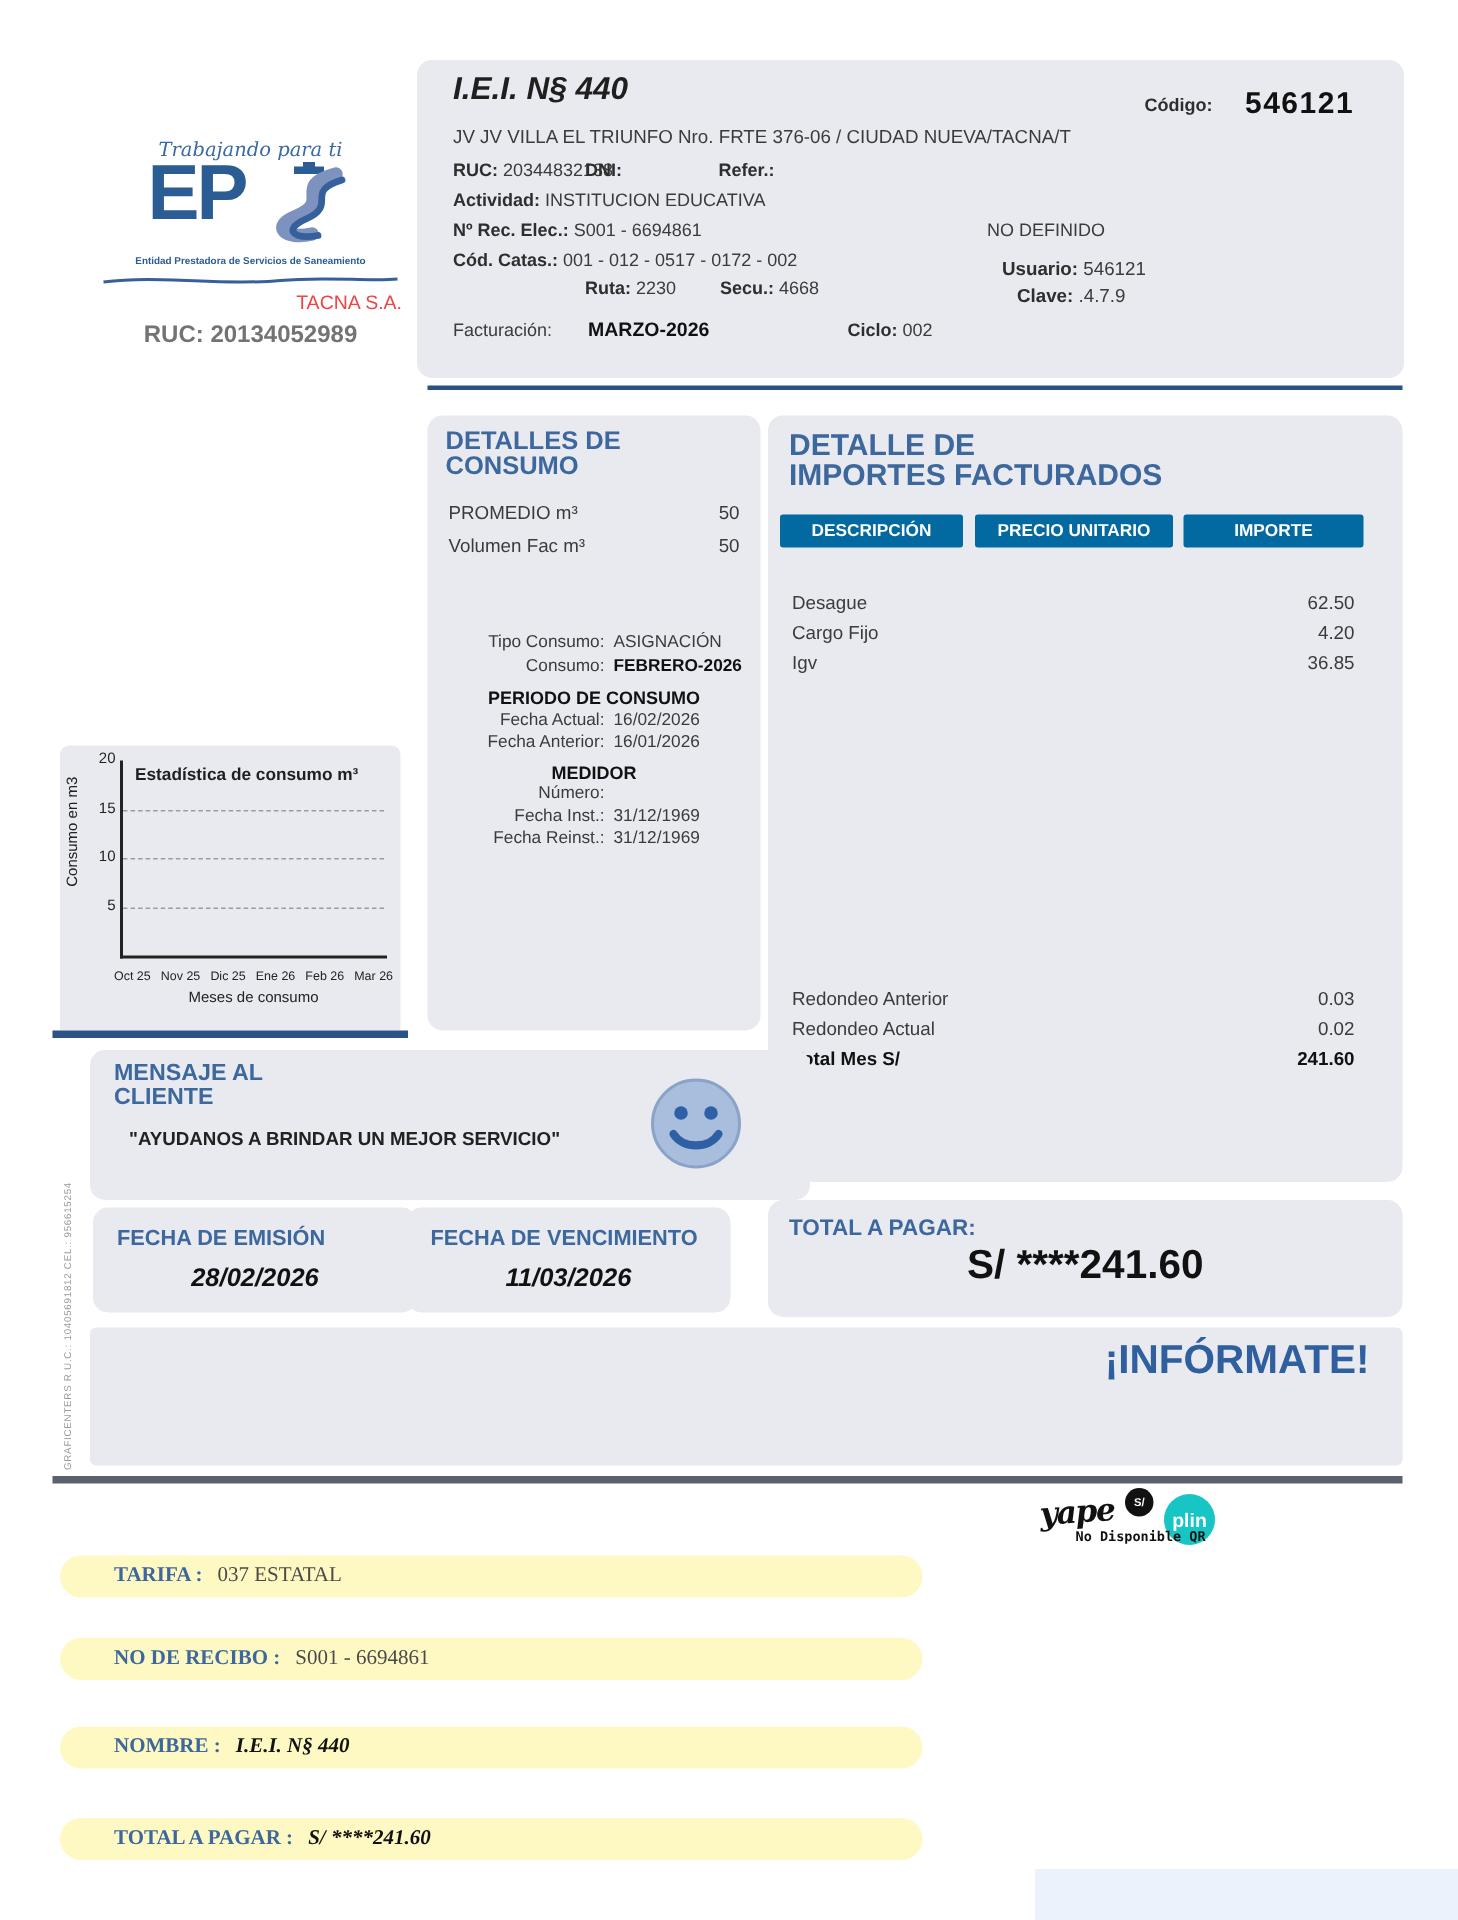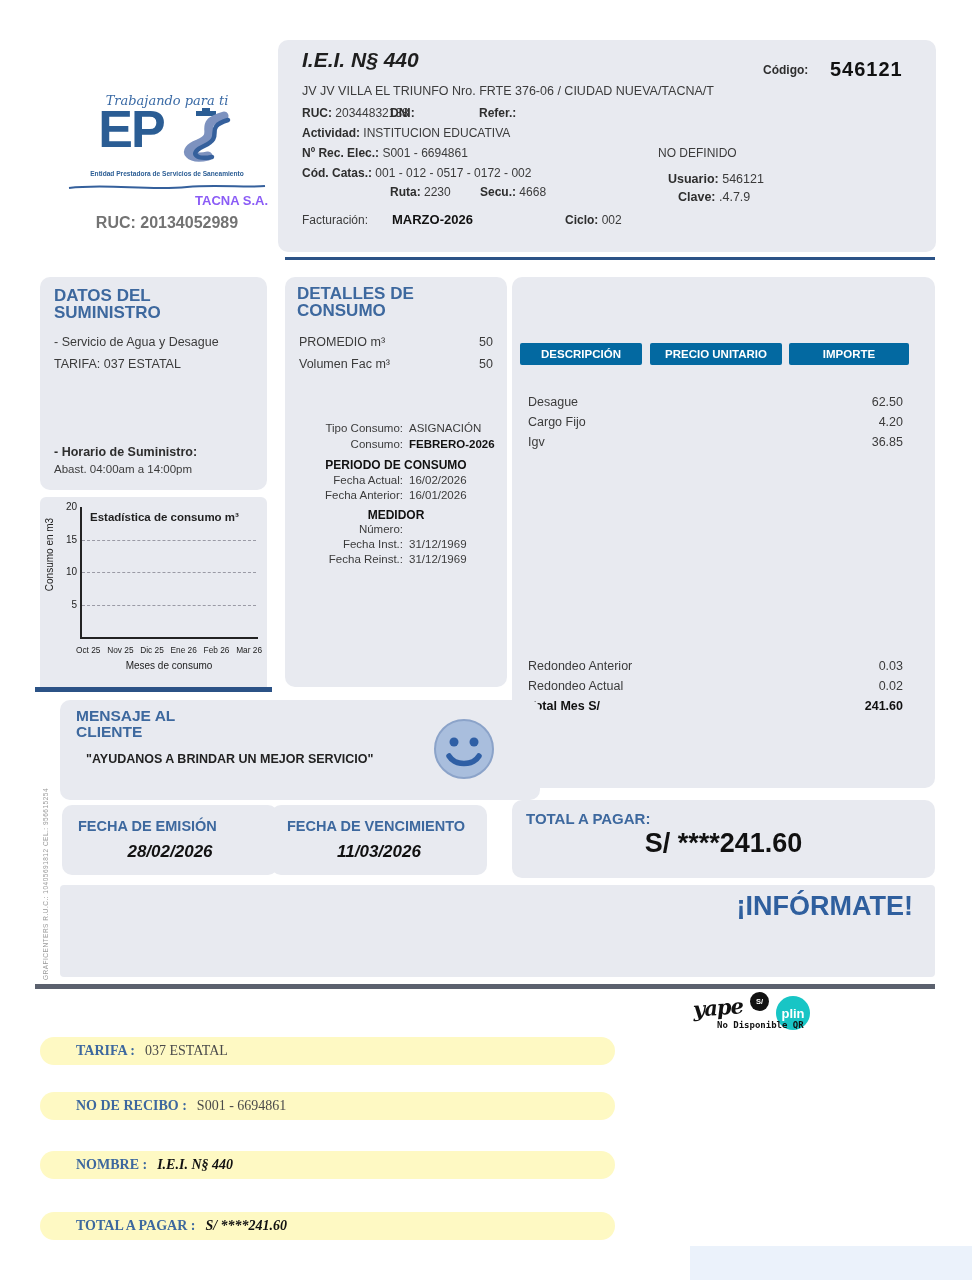--- a/index.html
+++ b/index.html
@@ -18,21 +18,21 @@
   #hdr-codigo-l { left:763px; top:63px; font-size:12px; font-weight:bold; color:#2e2e2e; }
   #hdr-codigo-v { left:830px; top:58px; font-size:20px; font-weight:bold; color:#111; letter-spacing:1px; }
   .hrow { font-size:12px; position:absolute; }
 
   
   #logo { position:absolute; left:58px; top:93px; width:218px; text-align:center; }
   #logo .tagline { font-family:"DejaVu Serif", serif; font-style:italic; font-size:13px; color:#3a6aa5; }
   #logo .eprow { display:flex; align-items:flex-start; justify-content:center; margin-top:-2px; }
   #logo .ep { font-size:52px; font-weight:bold; color:#2b5d94; letter-spacing:-2px; line-height:0.9; }
   #logo .subline { font-size:6.6px; font-weight:bold; color:#2b5d94; margin-top:2px; }
-  #logo .tacna { font-size:13px; font-weight:bold; color:#8b5cf6; text-align:right; padding-right:8px; margin-top:-2px; }
+  #logo .tacna { font-size:13px; font-weight:normal; color:#ef4444; text-align:right; padding-right:8px; margin-top:-2px; }
   #logo .ruc { font-size:16px; font-weight:bold; color:#737373; margin-top:6px; }
 
   
   .cons-row { position:absolute; left:14px; width:194px; font-size:12.5px; display:flex; justify-content:space-between; }
   .kv-l { position:absolute; font-size:11.5px; text-align:right; }
   .kv-v { position:absolute; font-size:11.5px; }
 
   
   .chip { position:absolute; height:22px; background:#0369a1; color:#ffffff; font-weight:bold; font-size:11.5px;
           display:flex; align-items:center; justify-content:center; border-radius:2px; }
@@ -120,30 +120,20 @@
 
   <div class="hrow" style="left:668px; top:172px; font-size:12.5px;"><span class="lbl">Usuario:</span> <span class="val">546121</span></div>
   <div class="hrow" style="left:678px; top:190px; font-size:12.5px;"><span class="lbl">Clave:</span> <span class="val">.4.7.9</span></div>
 
   <div class="hrow" style="left:302px; top:213px;"><span class="val">Facturación:</span></div>
   <div class="hrow" style="left:392px; top:212px; font-size:13px; font-weight:bold; color:#111;">MARZO-2026</div>
   <div class="hrow" style="left:565px; top:213px;"><span class="lbl">Ciclo:</span> <span class="val">002</span></div>
 
   <div class="abs" style="left:285px; top:257px; width:650px; height:3px; background:#2b5286;"></div>
 
-  <div class="panel" style="left:40px; top:277px; width:227px; height:213px;">
-    <div class="blue-h" style="position:absolute; left:14px; top:10px; font-size:17px;">
-      <div>DATOS DEL</div>
-      <div>SUMINISTRO</div>
-    </div>
-    <div class="abs val" style="left:14px; top:58px; font-size:12.5px;">- Servicio de Agua y Desague</div>
-    <div class="abs val" style="left:14px; top:80px; font-size:12.5px;">TARIFA: 037 ESTATAL</div>
-    <div class="abs lbl" style="left:14px; top:168px; font-size:12.5px;">- Horario de Suministro:</div>
-    <div class="abs val" style="left:14px; top:186px; font-size:11.5px;">Abast. 04:00am a 14:00pm</div>
-  </div>
 
   <div id="chart">
     <div id="chart-plot">
       <div id="chart-title">Estadística de consumo m³</div>
       <div>
           <div class="ytick" style="top: 0%;">20</div>
           <div class="ytick" style="top: 25%;">15</div>
           <div class="ytick" style="top: 50%;">10</div>
           <div class="ytick" style="top: 75%;">5</div>
         </div>
@@ -191,20 +181,24 @@
 
     <div class="abs" style="left:0; top:231px; width:100%; text-align:center; font-size:12px; font-weight:bold; color:#111;">MEDIDOR</div>
     <div class="kv-l" style="left:0; top:246px; width:118px;">Número:</div>
     <div class="kv-l" style="left:0; top:261px; width:118px;">Fecha Inst.:</div>
     <div class="kv-v" style="left:124px; top:261px;">31/12/1969</div>
     <div class="kv-l" style="left:0; top:276px; width:118px;">Fecha Reinst.:</div>
     <div class="kv-v" style="left:124px; top:276px;">31/12/1969</div>
   </div>
 
   <div class="panel" style="left:512px; top:277px; width:423px; height:511px;">
+    <div class="blue-h" style="position:absolute; left:14px; top:10px; font-size:20px;">
+      <div>DETALLE DE</div>
+      <div>IMPORTES FACTURADOS</div>
+    </div>
     <div class="chip" style="left:8px; top:66px; width:122px;">DESCRIPCIÓN</div>
     <div class="chip" style="left:138px; top:66px; width:132px;">PRECIO UNITARIO</div>
     <div class="chip" style="left:277px; top:66px; width:120px;">IMPORTE</div>
 
     <div class="imp-row" style="top:118px;">
       <span>Desague</span>
       <span>62.50</span>
     </div>
     <div class="imp-row" style="top:138px;">
       <span>Cargo Fijo</span>

